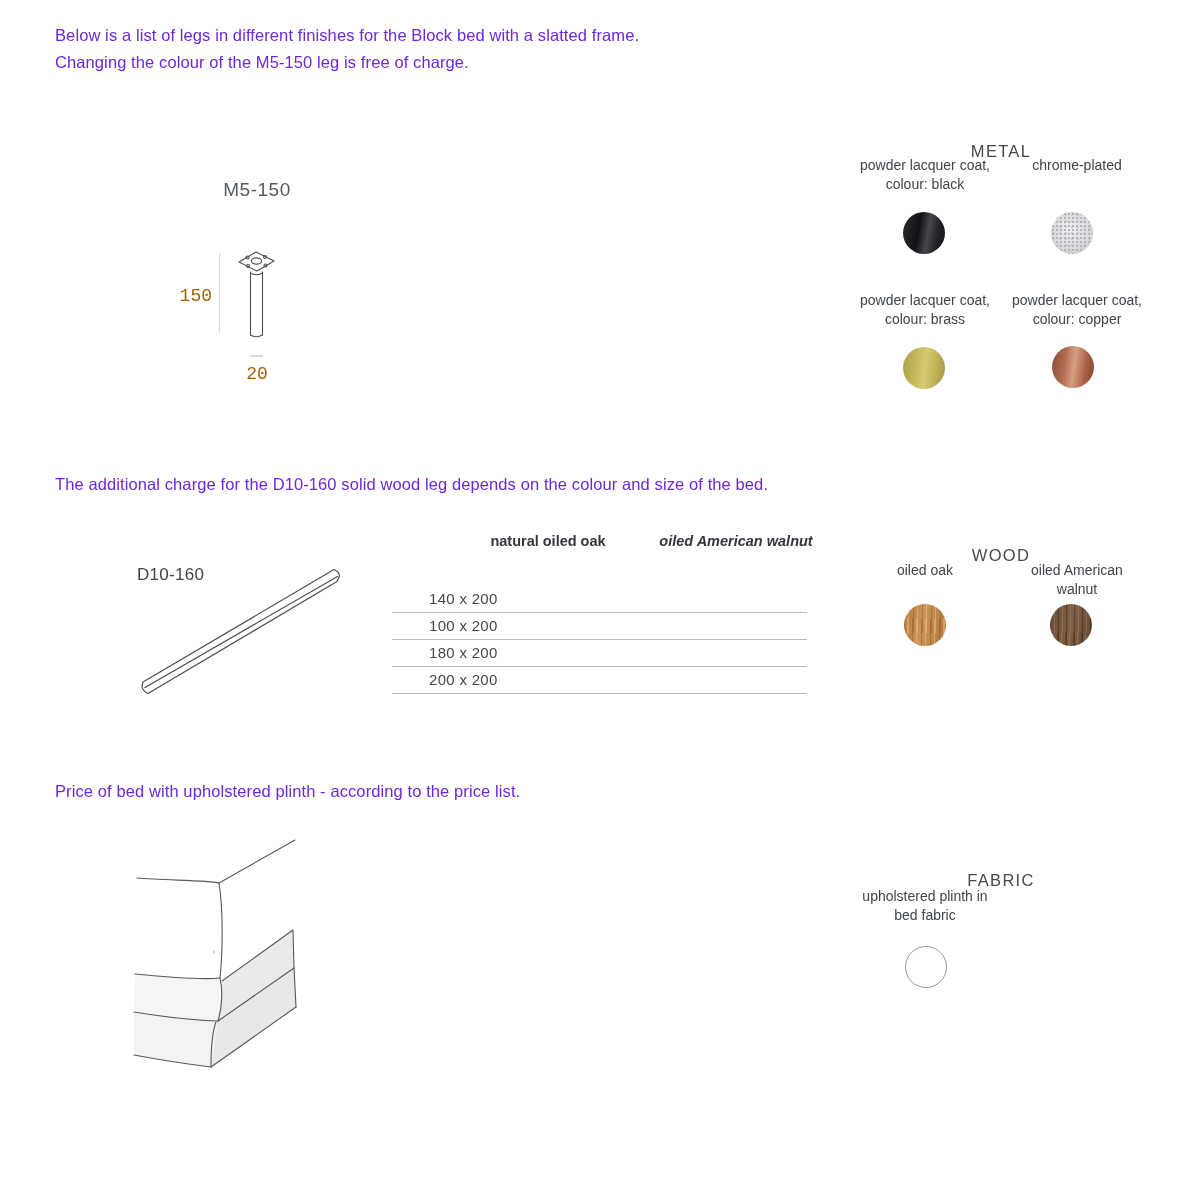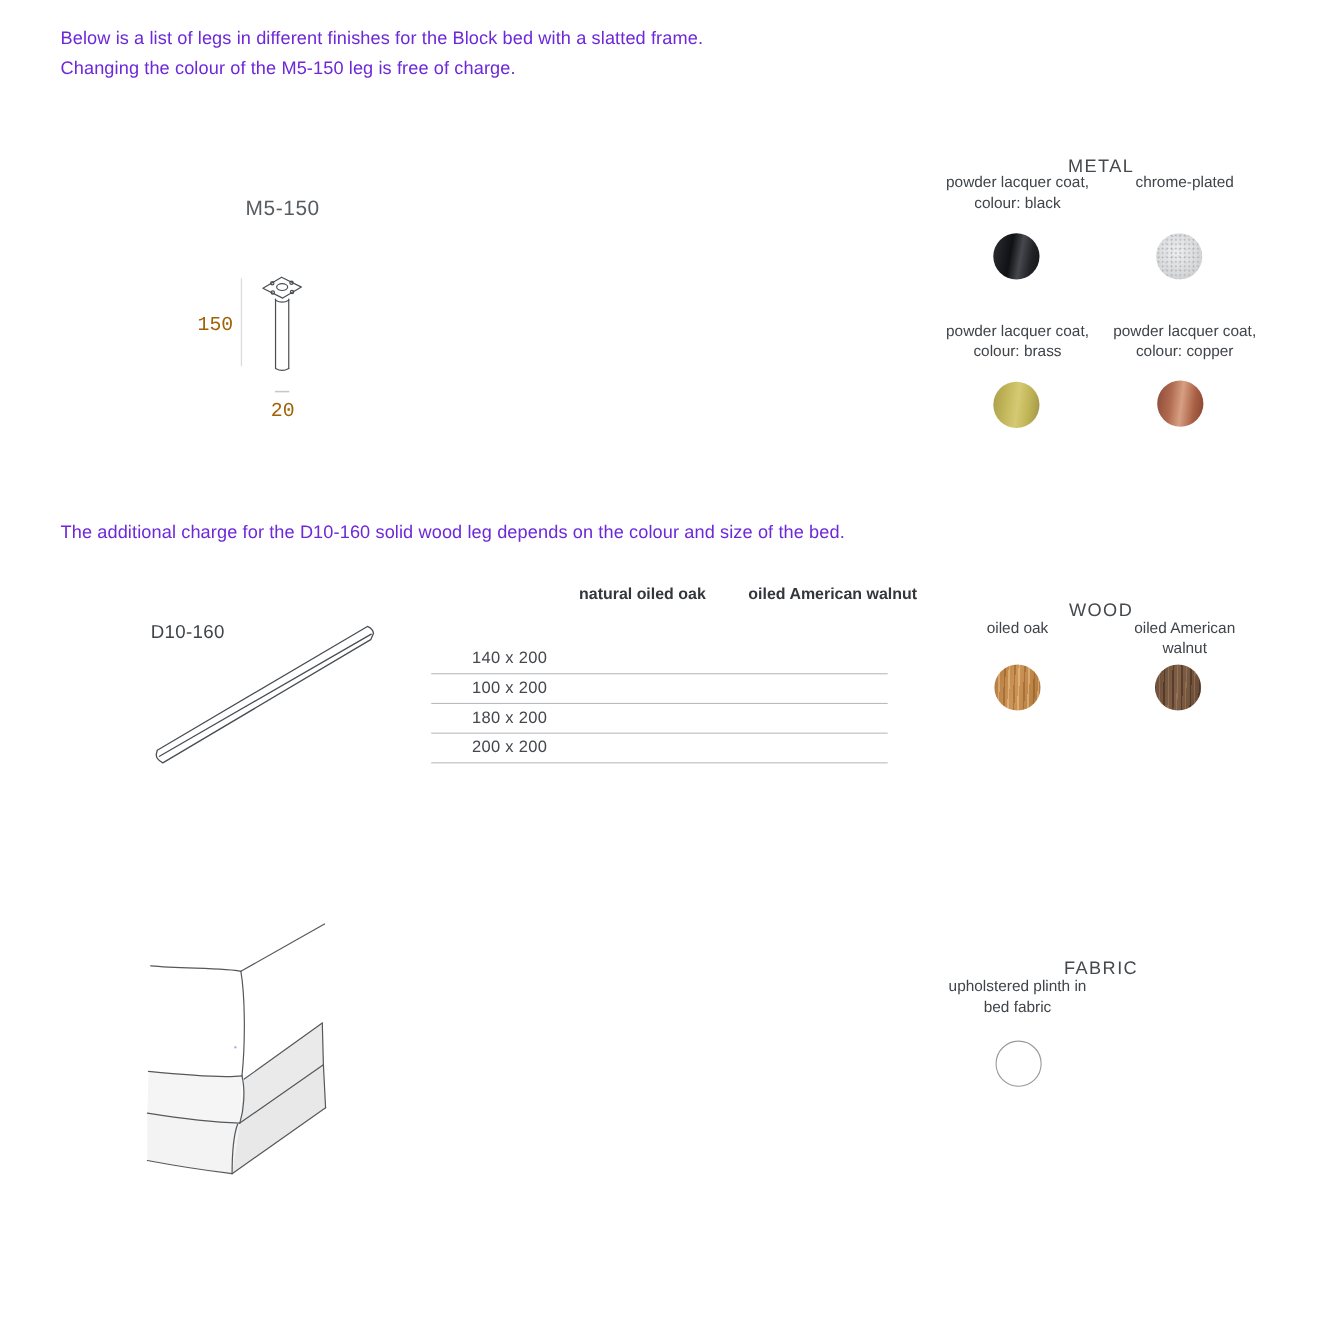--- a/index.html
+++ b/index.html
@@ -9,21 +9,21 @@
   .m5-label{position:absolute;left:197px;top:179px;width:120px;text-align:center;
             font-size:19px;color:#575c61;letter-spacing:.5px;}
   .dim{position:absolute;font-size:18px;color:#a16207;font-family:Liberation Mono, monospace;}
   .dim-150{left:160px;top:286px;width:52px;text-align:right;}
   .dim-20{left:227px;top:364px;width:60px;text-align:center;}
   .d10-label{position:absolute;left:137px;top:565px;font-size:17px;color:#3f444a;letter-spacing:.3px;}
   .svg-wrap{position:absolute;}
   
   .size-table{position:absolute;left:392px;top:530px;width:415px;height:172px;}
   .t-head{position:absolute;top:3px;transform:translateX(-50%);white-space:nowrap;
-          font-size:14.5px;font-weight:bold;color:#33373c;margin-left:36px;}
+          font-size:14.5px;font-weight:bold;color:#33373c;}
   .t-size{position:absolute;left:37px;font-size:15px;color:#44484d;letter-spacing:.3px;}
   .t-line{position:absolute;left:0;right:0;height:0;border-top:1px solid #b9bbbe;}
   
   .sec-title{position:absolute;width:190px;text-align:center;font-size:16.5px;
              letter-spacing:1.3px;color:#45494d;margin-top:39px;}
   .lab{position:absolute;width:190px;text-align:center;font-size:14px;line-height:18.5px;color:#3f4449;}
   .sw{position:absolute;width:42px;height:42px;border-radius:50%;}
   .sw-black{background:linear-gradient(100deg,#2e2f33 0%,#101114 38%,#46484e 58%,#222327 78%,#131418 100%);}
   .sw-chrome{background-color:#dcdddf;
     background-image:radial-gradient(circle,#b2b3b6 .7px,rgba(0,0,0,0) 1px),
@@ -104,21 +104,21 @@
     <svg width="220" height="145" viewBox="0 0 220 145">
       <g stroke="#4a4f54" stroke-width="1.2" stroke-linejoin="round" stroke-linecap="round">
         <path d="M13,122 L204,9.5 Q209.5,12 209.5,16 L207,21.5 L18,133.5 Q12,130.5 12,126 Z" fill="#ffffff"></path>
         <path d="M15,127.5 L207.5,16.5" fill="none"></path>
       </g>
     </svg>
   </div>
 
   <div class="size-table">
     <div class="t-head" style="left:156px;">natural oiled oak</div>
-    <div class="t-head" style="left:329px;">oiled American walnut</div>
+    <div class="t-head" style="left:344px;font-style:italic;">oiled American walnut</div>
 
     <div class="t-size" style="top:60px;">140 x 200</div>
     <div class="t-line" style="top:82px;"></div>
     <div class="t-size" style="top:87px;">100 x 200</div>
     <div class="t-line" style="top:109px;"></div>
     <div class="t-size" style="top:114px;">180 x 200</div>
     <div class="t-line" style="top:136px;"></div>
     <div class="t-size" style="top:141px;">200 x 200</div>
     <div class="t-line" style="top:163px;"></div>
   </div>
@@ -127,20 +127,21 @@
   <div class="lab" style="left:830px;top:561px;">
     <div>oiled oak</div>
   </div>
   <div class="lab" style="left:982px;top:561px;">
     <div>oiled American</div>
     <div>walnut</div>
   </div>
   <div class="sw sw-oak" style="left:904px;top:604px;"></div>
   <div class="sw sw-walnut" style="left:1050px;top:604px;"></div>
 
+  <div class="note" style="top:778px;">Price of bed with upholstered plinth - according to the price list.</div>
 
   <div class="svg-wrap" style="left:125px;top:830px;width:200px;height:270px;">
     <svg width="200" height="270" viewBox="0 0 200 270">
       <path d="M10,144 L95,148 L93,191 L9,182 Z" fill="#f5f5f5"></path>
       <path d="M97,151 L168,100 L169,138 L93,191 Z" fill="#eaeaea"></path>
       <path d="M9,182 L93,191 L86,237 L9,225 Z" fill="#f3f3f3"></path>
       <path d="M93,191 L169,138 L171,177 L86,237 Z" fill="#e8e8e8"></path>
       <path d="M94,53 L170,10 L168,100 L97,151 Z" fill="#ffffff"></path>
       <path d="M12,48 C45,51 85,50 94,53 C98,78 98,118 95,148 C80,149.5 40,147 10,144 Z" fill="#ffffff"></path>
       <g stroke="#54585c" stroke-width="1.1" fill="none" stroke-linecap="round">

